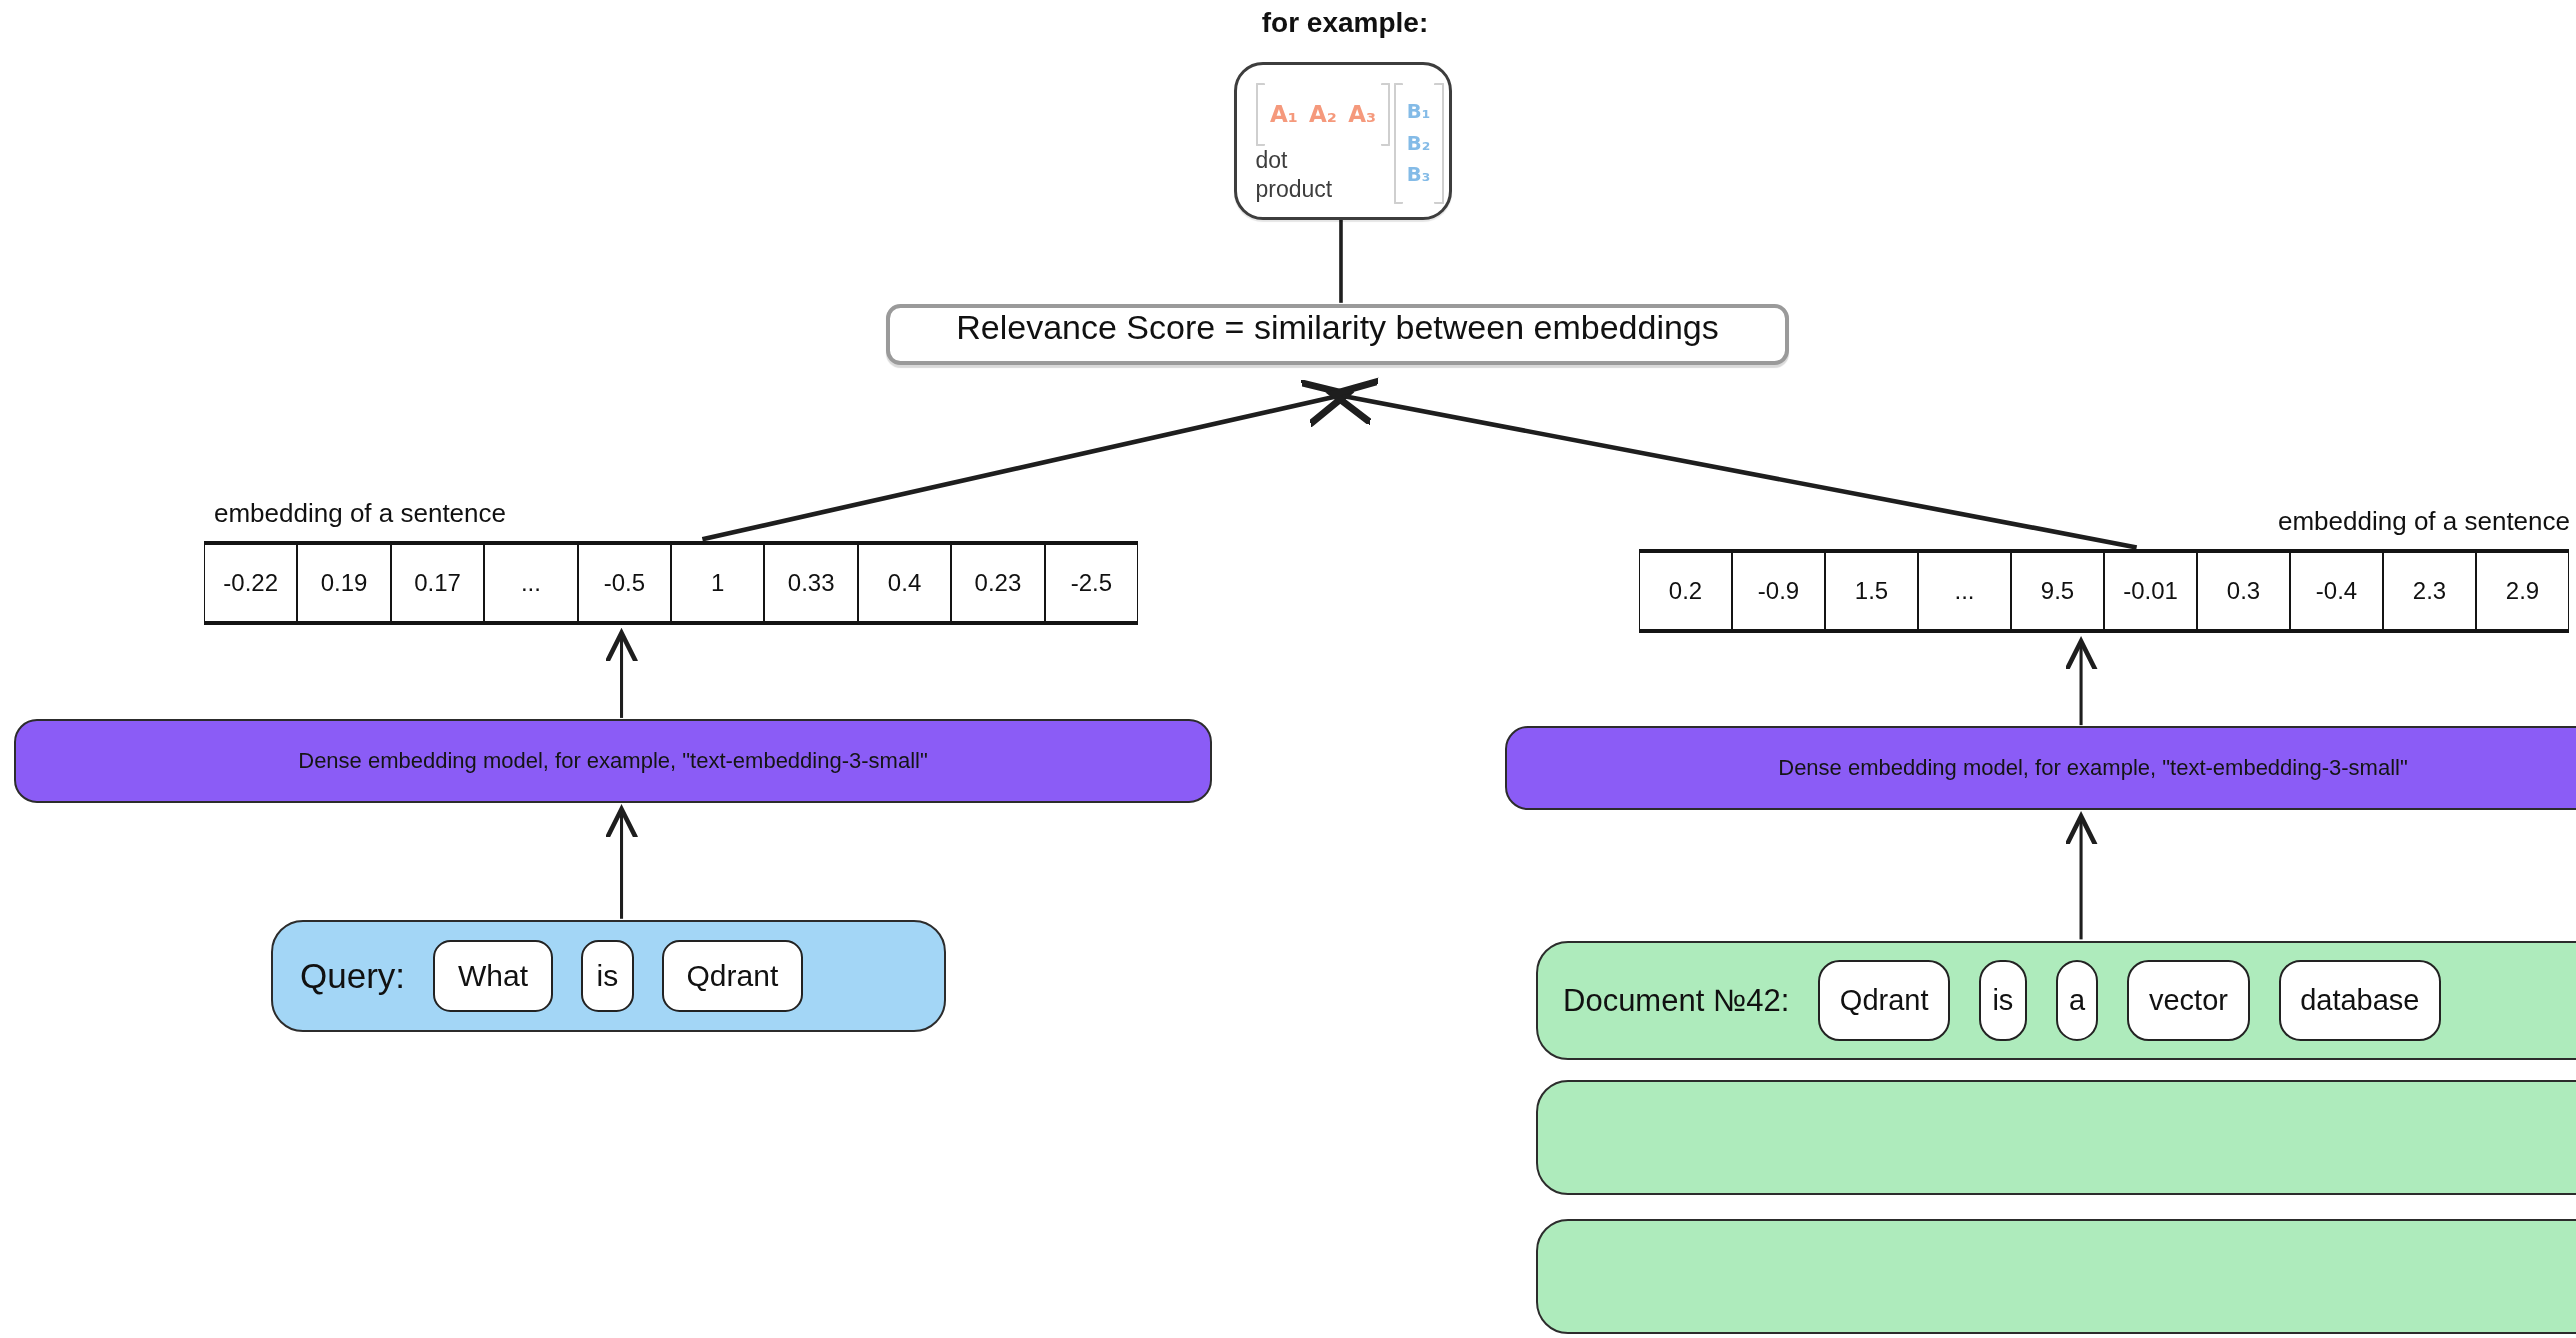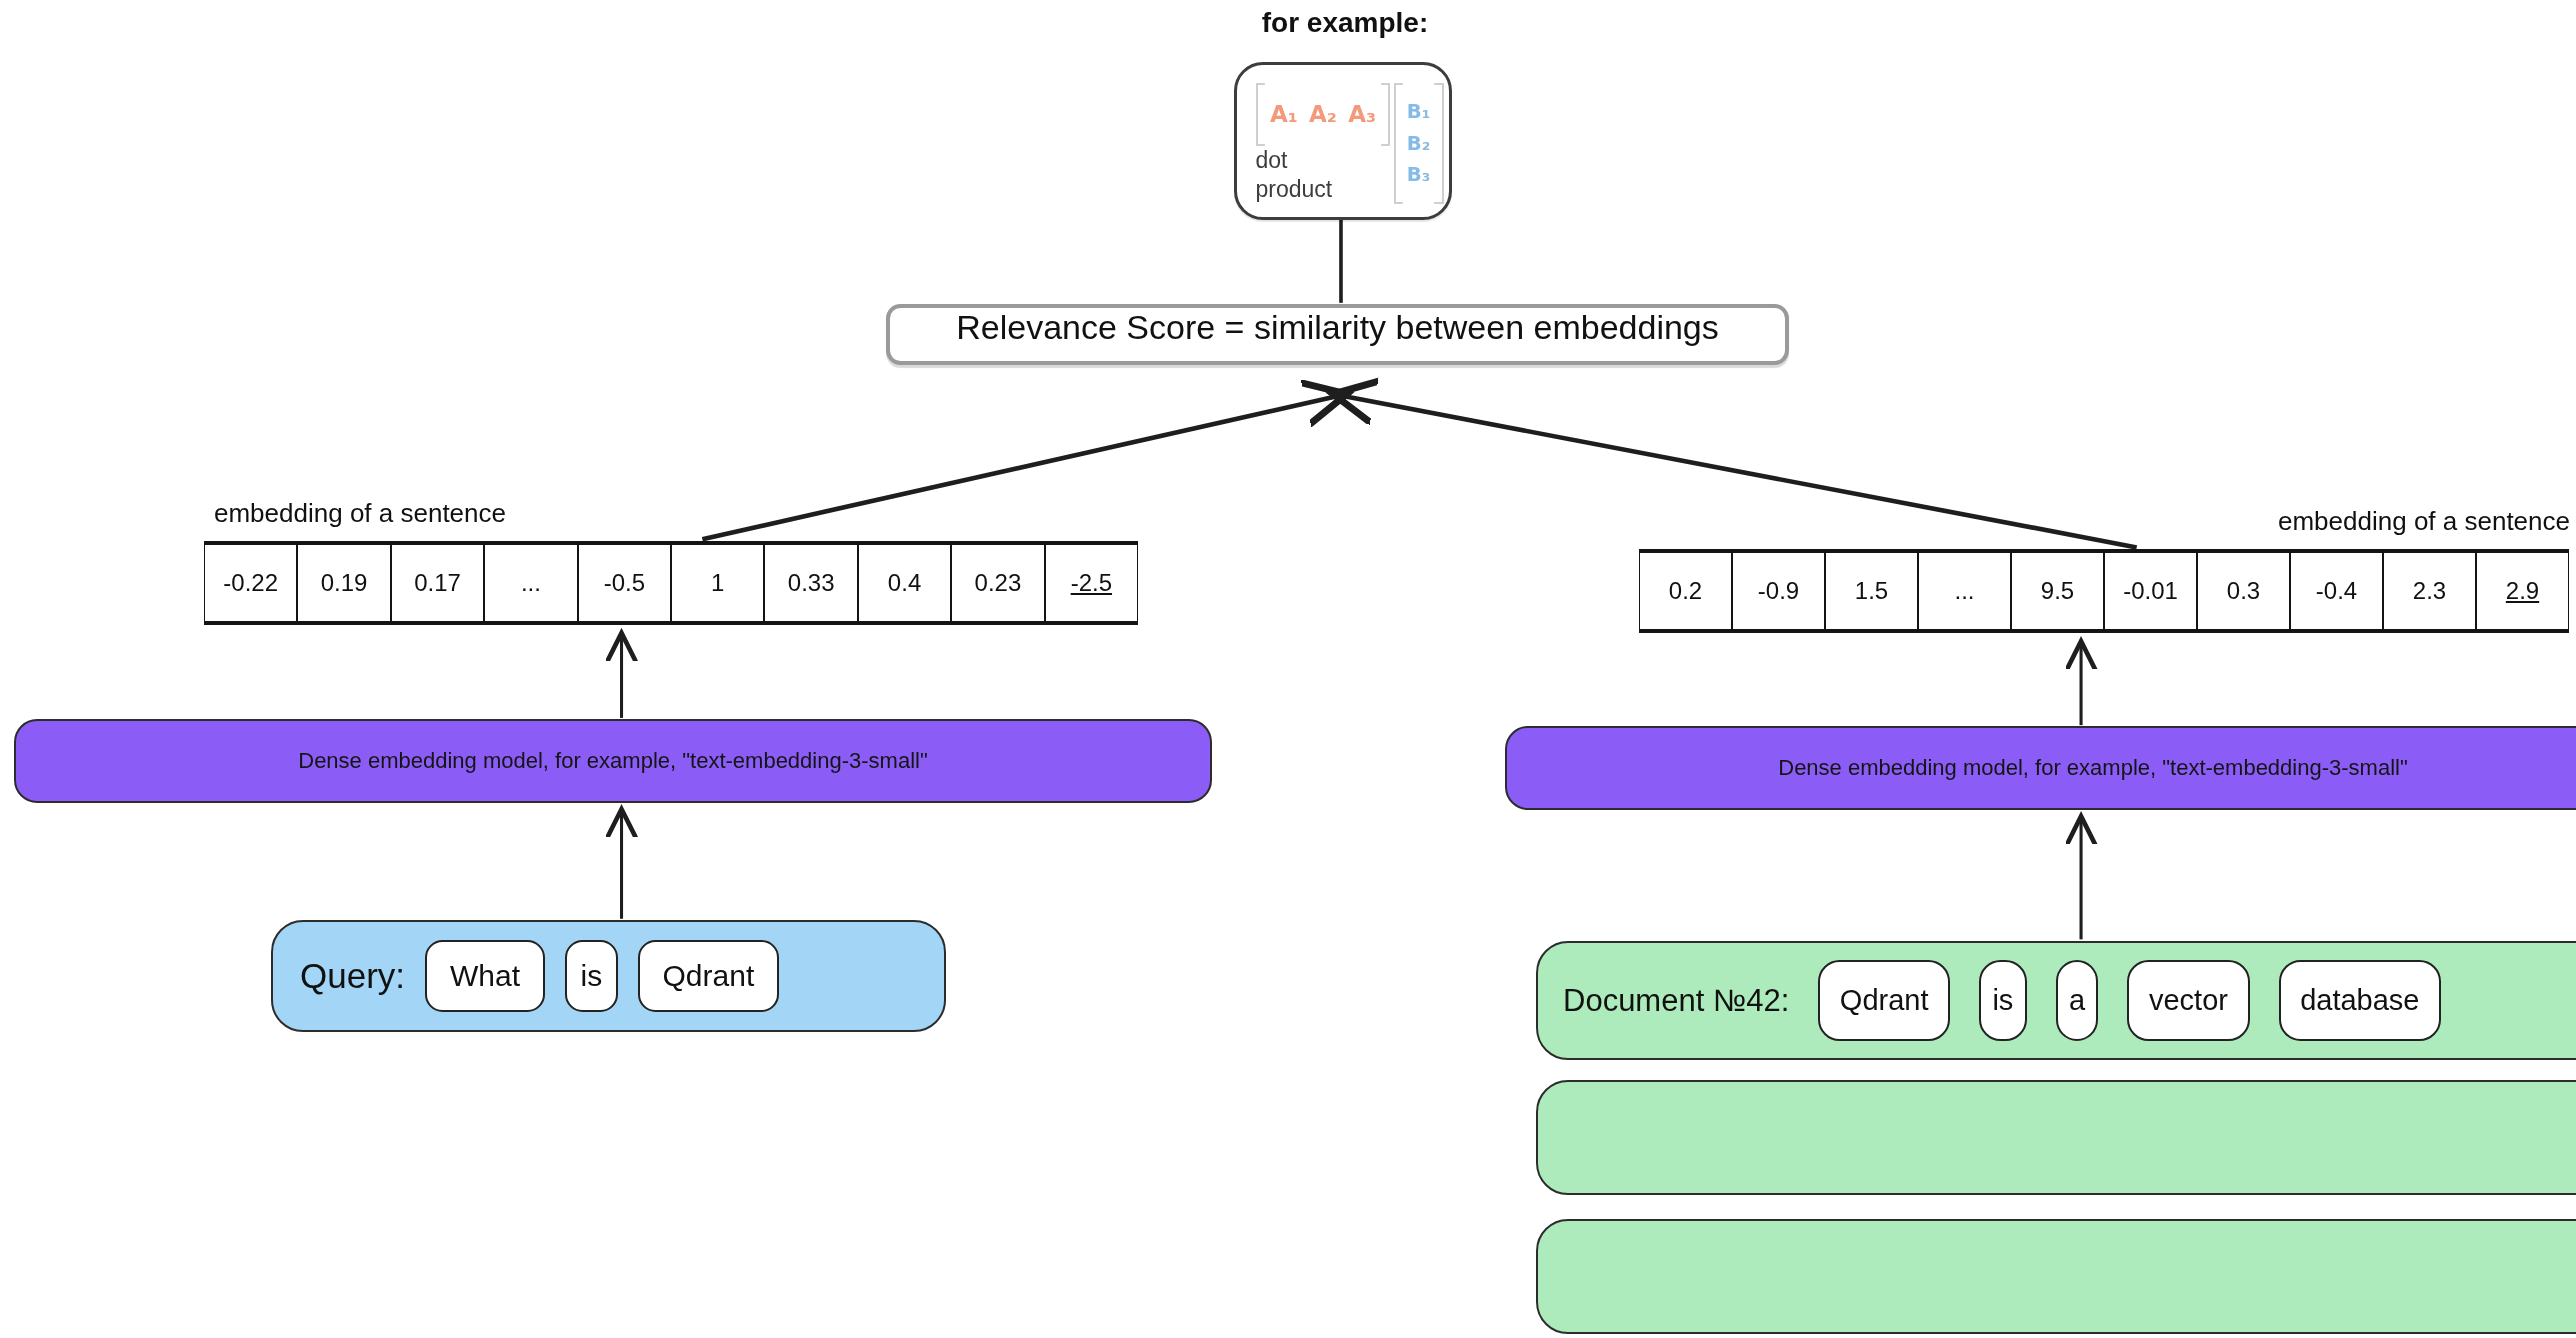--- a/index.html
+++ b/index.html
@@ -37,33 +37,33 @@
   .emb-label.left{left:214px;top:498px;}
   .emb-label.right{right:113px;top:506px;text-align:right;}
   .emb-row{
     background:#fff;z-index:2;display:flex;
     border-top:4.6px solid #141414;border-bottom:4.6px solid #141414;
     border-left:1.5px solid #141414;border-right:1.5px solid #141414;
   }
   .emb-row.left{left:204px;top:541px;width:934px;height:84px;}
   .emb-row.right{left:1639px;top:549px;width:930px;height:84px;}
   .cell{flex:1;display:flex;align-items:center;justify-content:center;border-right:2.1px solid #141414;font-size:24px;font-weight:500;color:#111;}
-  .cell:last-child{border-right:none;text-decoration:underline;}
+  .cell:last-child{border-right:none;}
   
   .model-box{
     background:#8b5cf6;border:2.1px solid #2c2c2c;border-radius:23px;z-index:2;
     display:flex;align-items:center;justify-content:center;font-size:22px;color:#151515;
     padding:0 26px;text-align:center;
   }
   .model-box.left{left:14px;top:719px;width:1198px;height:84px;}
   .model-box.right{left:1505px;top:726px;width:1176px;height:84px;}
   
   .query-box{
     left:271px;top:920px;width:675px;height:112px;background:#a3d6f6;border:2.1px solid #2c2c2c;
-    border-radius:32px;z-index:2;display:flex;align-items:center;gap:20px;padding:0 27px;
+    border-radius:32px;z-index:2;display:flex;align-items:center;gap:28px;padding:0 27px;
   }
   .query-label{font-size:35px;font-weight:500;color:#111;}
   .chip{
     background:#fff;border:2.6px solid #222;border-radius:17.5px;display:flex;align-items:center;justify-content:center;
     font-size:30px;color:#111;height:68px;padding:0 23px;
   }
   .chip.narrow{padding:0 13.4px;}
   
   .doc-box{
     left:1536px;width:1073px;background:#aeebbc;border:2.1px solid #2c2c2c;border-radius:32px;z-index:2;

